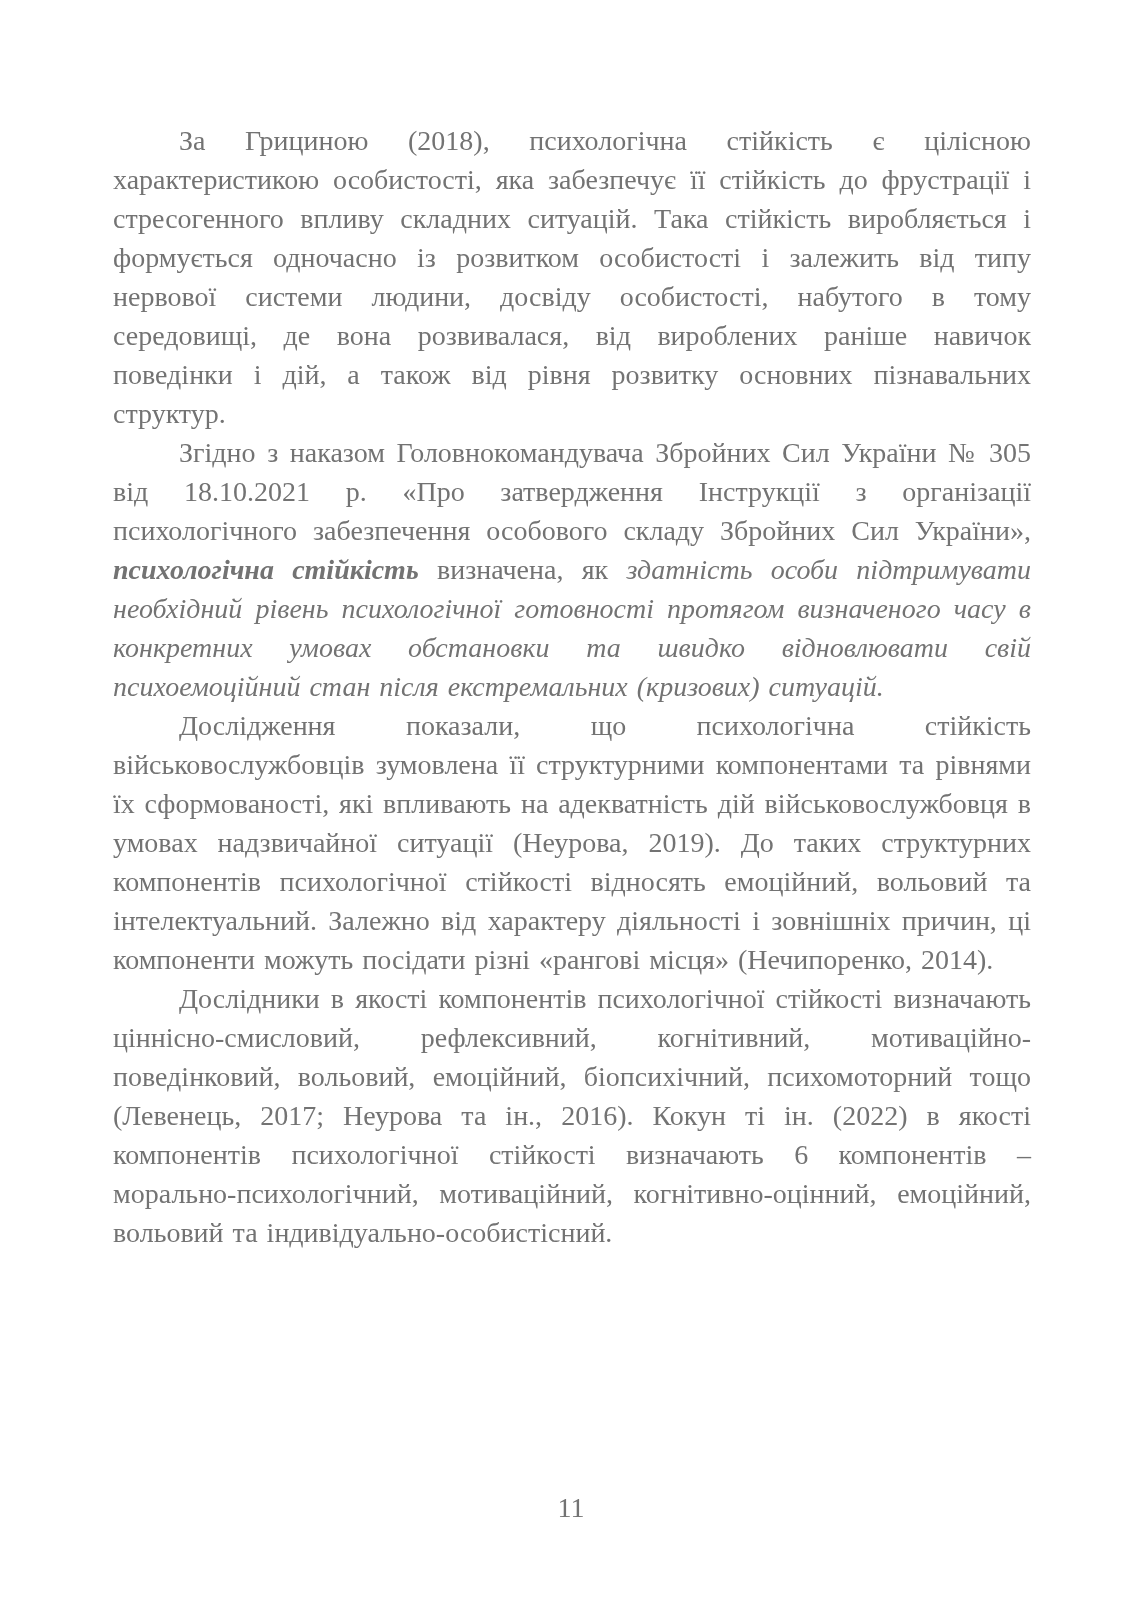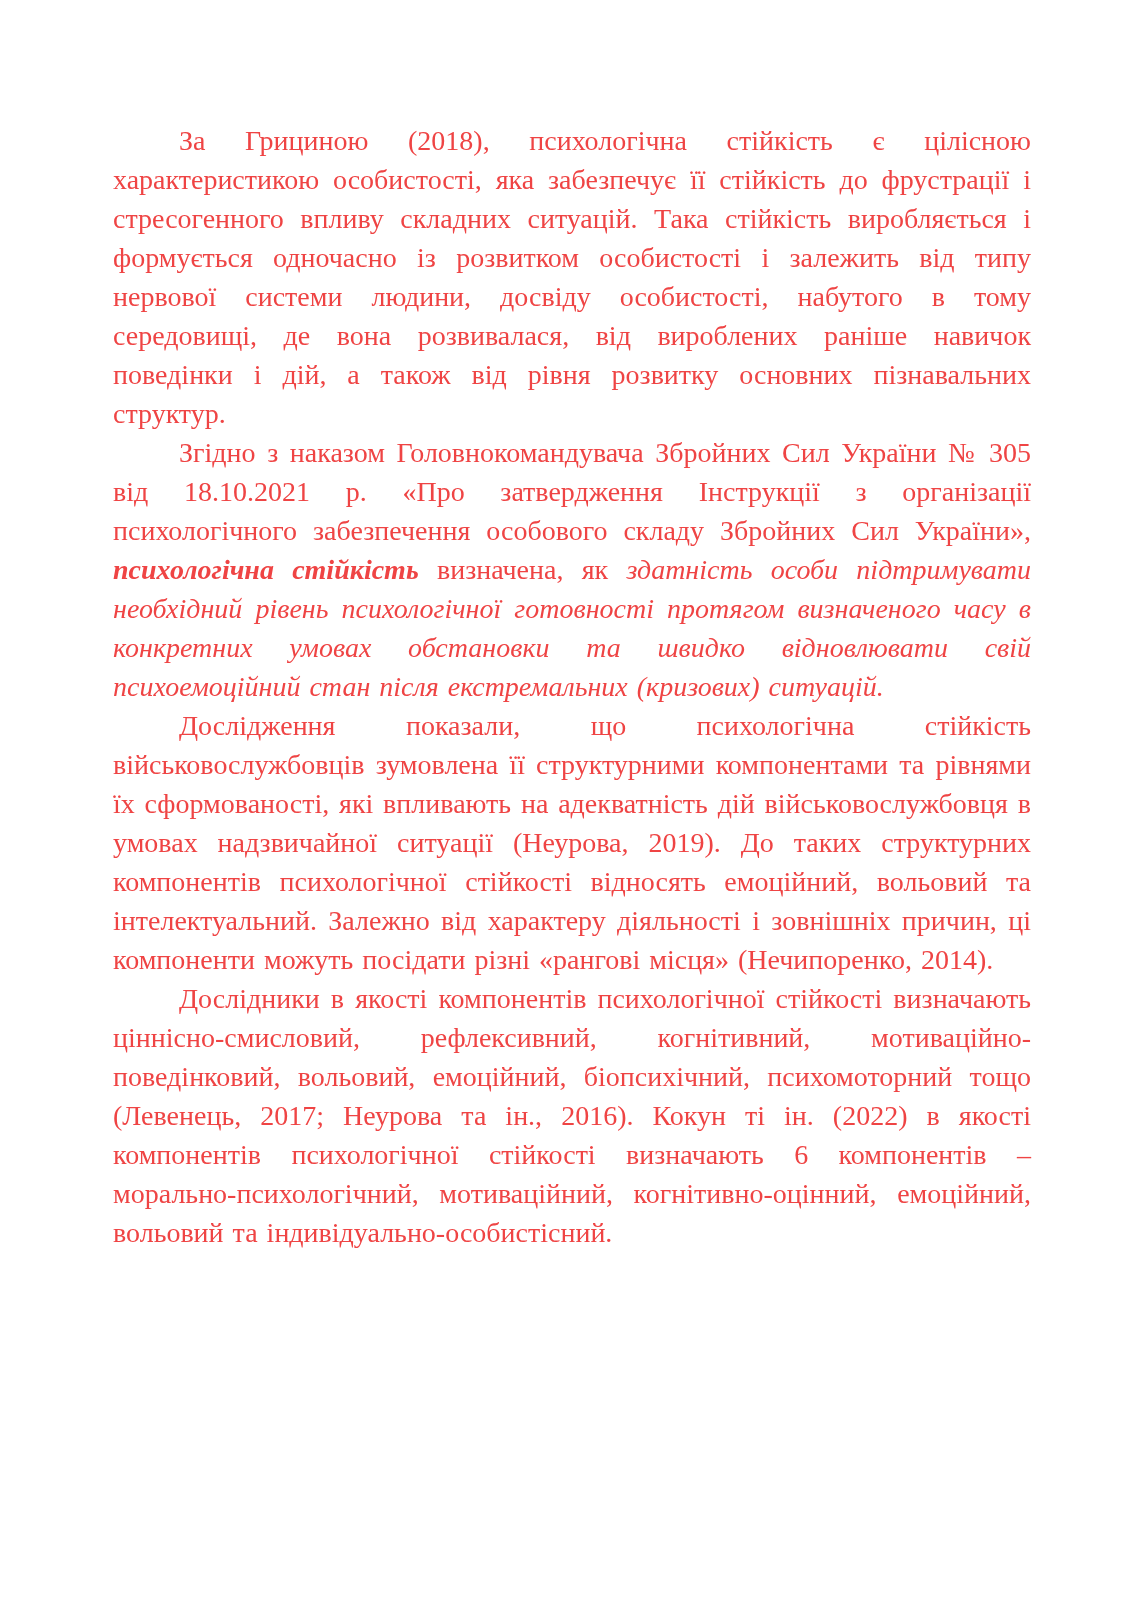--- a/index.html
+++ b/index.html
@@ -6,21 +6,21 @@
     margin: 0;
     padding: 0;
     background: #ffffff;
   }
   .page {
     position: relative;
     width: 1142px;
     height: 1615px;
     background: #ffffff;
     font-family: "Liberation Serif", serif;
-    color: #ef4444;
+    color: #737373;
     overflow: hidden;
   }
   .text-block {
     position: absolute;
     left: 113px;
     top: 121px;
     width: 918px;
   }
   .para {
     margin: 0;
@@ -63,14 +63,15 @@
     <p class="para"><span class="seg-normal">За Грициною (2018), психологічна стійкість є цілісною характеристикою особистості, яка забезпечує її стійкість до фрустрації і стресогенного впливу складних ситуацій. Така стійкість виробляється і формується одночасно із розвитком особистості і залежить від типу нервової системи людини, досвіду особистості, набутого в тому середовищі, де вона розвивалася, від вироблених раніше навичок поведінки і дій, а також від рівня розвитку основних пізнавальних структур.</span></p>
 
     <p class="para"><span class="seg-normal">Згідно з наказом Головнокомандувача Збройних Сил України № 305 від 18.10.2021 р. «Про затвердження Інструкції з організації психологічного забезпечення особового складу Збройних Сил України», </span><span class="seg-bold-italic">психологічна стійкість</span><span class="seg-normal"> визначена, як </span><span class="seg-italic">здатність особи підтримувати необхідний рівень психологічної готовності протягом визначеного часу в конкретних умовах обстановки та швидко відновлювати свій психоемоційний стан після екстремальних (кризових) ситуацій.</span></p>
 
     <p class="para"><span class="seg-normal">Дослідження показали, що психологічна стійкість військовослужбовців зумовлена її структурними компонентами та рівнями їх сформованості, які впливають на адекватність дій військовослужбовця в умовах надзвичайної ситуації (Неурова, 2019). До таких структурних компонентів психологічної стійкості відносять емоційний, вольовий та інтелектуальний. Залежно від характеру діяльності і зовнішніх причин, ці компоненти можуть посідати різні «рангові місця» (Нечипоренко, 2014).</span></p>
 
     <p class="para"><span class="seg-normal">Дослідники в якості компонентів психологічної стійкості визначають ціннісно-смисловий, рефлексивний, когнітивний, мотиваційно-поведінковий, вольовий, емоційний, біопсихічний, психомоторний тощо (Левенець, 2017; Неурова та ін., 2016). Кокун ті ін. (2022) в якості компонентів психологічної стійкості визначають 6 компонентів – морально-психологічний, мотиваційний, когнітивно-оцінний, емоційний, вольовий та індивідуально-особистісний.</span></p>
 
   </div>
 
+  <div class="page-number">11</div>
 
 </div>
 
 </body></html>

